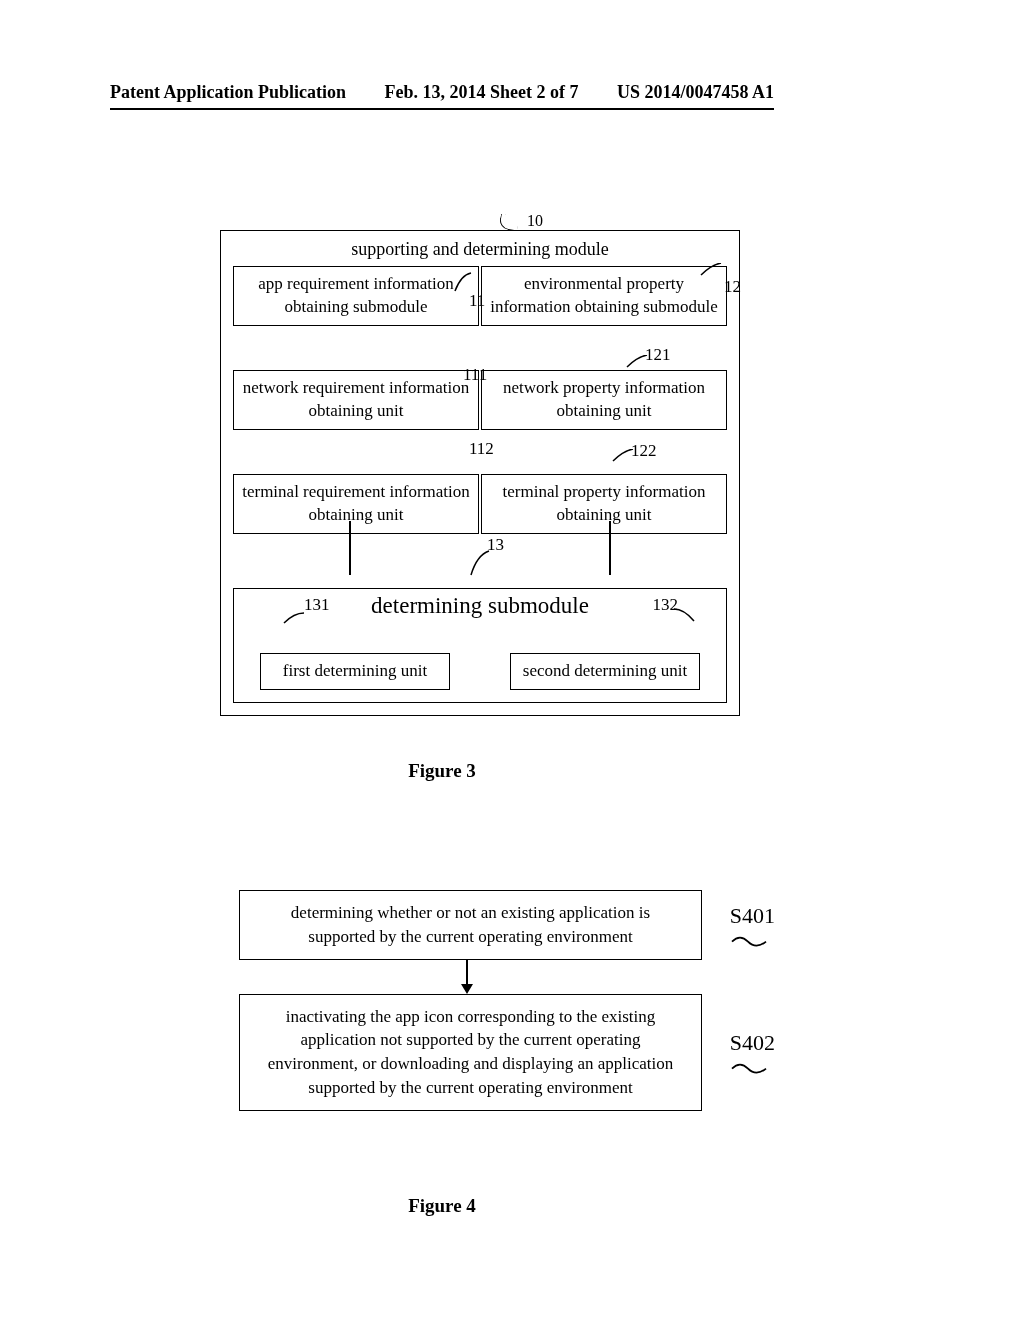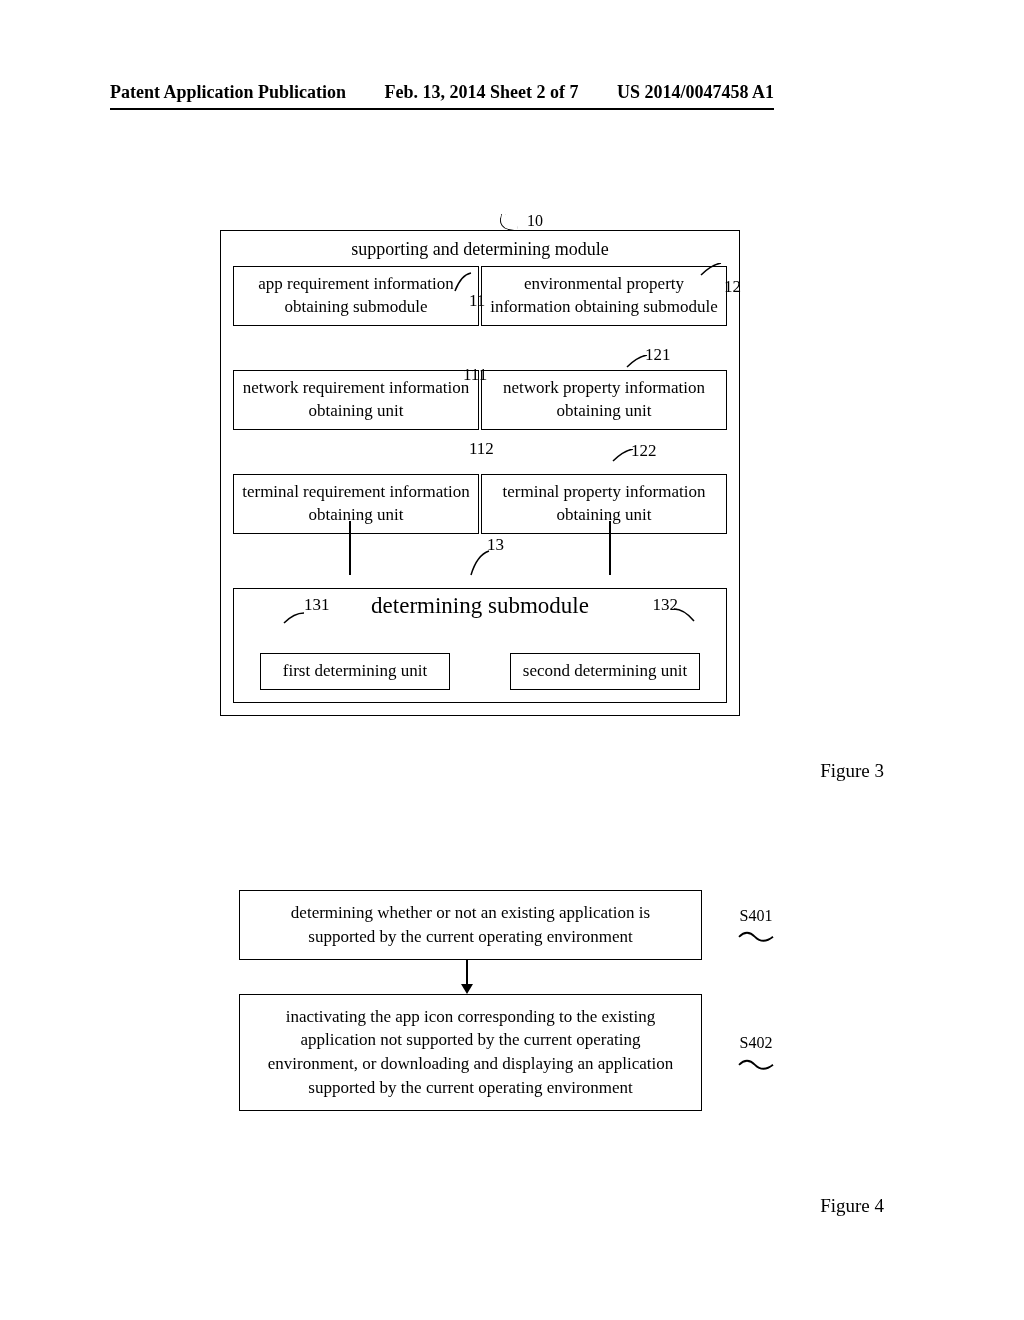--- a/index.html
+++ b/index.html
@@ -103,22 +103,23 @@
     font-size: 23px;
   }
   .sub13-row {
     display: flex;
     gap: 60px;
     justify-content: center;
   }
   .sub13-row .unitbox { width: 180px; }
 
   .fig3-label, .fig4-label {
-    text-align: right;
+    text-align: center;
     font-size: 19px;
+    font-weight: bold;
   }
   .fig3-label { position: absolute; top: 760px; left: 0; right: 0; }
   .fig4-label { position: absolute; top: 1195px; left: 0; right: 0; }
 
   
   .conn {
     position: absolute;
     background: #000;
   }
 
@@ -133,27 +134,26 @@
     border: 1.5px solid #000;
     text-align: center;
     font-size: 17px;
     padding: 10px 24px;
     line-height: 1.4;
     position: relative;
     margin-left: 7px;
   }
   .steplabel {
     position: absolute;
-    font-size: 16px;
+    font-size: 22px;
     right: -74px;
     top: 50%;
     transform: translateY(-50%);
     display: flex;
     flex-direction: column;
-    align-items: center;
     gap: 2px;
   }
   .arrow-down {
     width: 0;
     height: 0;
     border-left: 6px solid transparent;
     border-right: 6px solid transparent;
     border-top: 10px solid #000;
     margin: 0 auto;
   }

